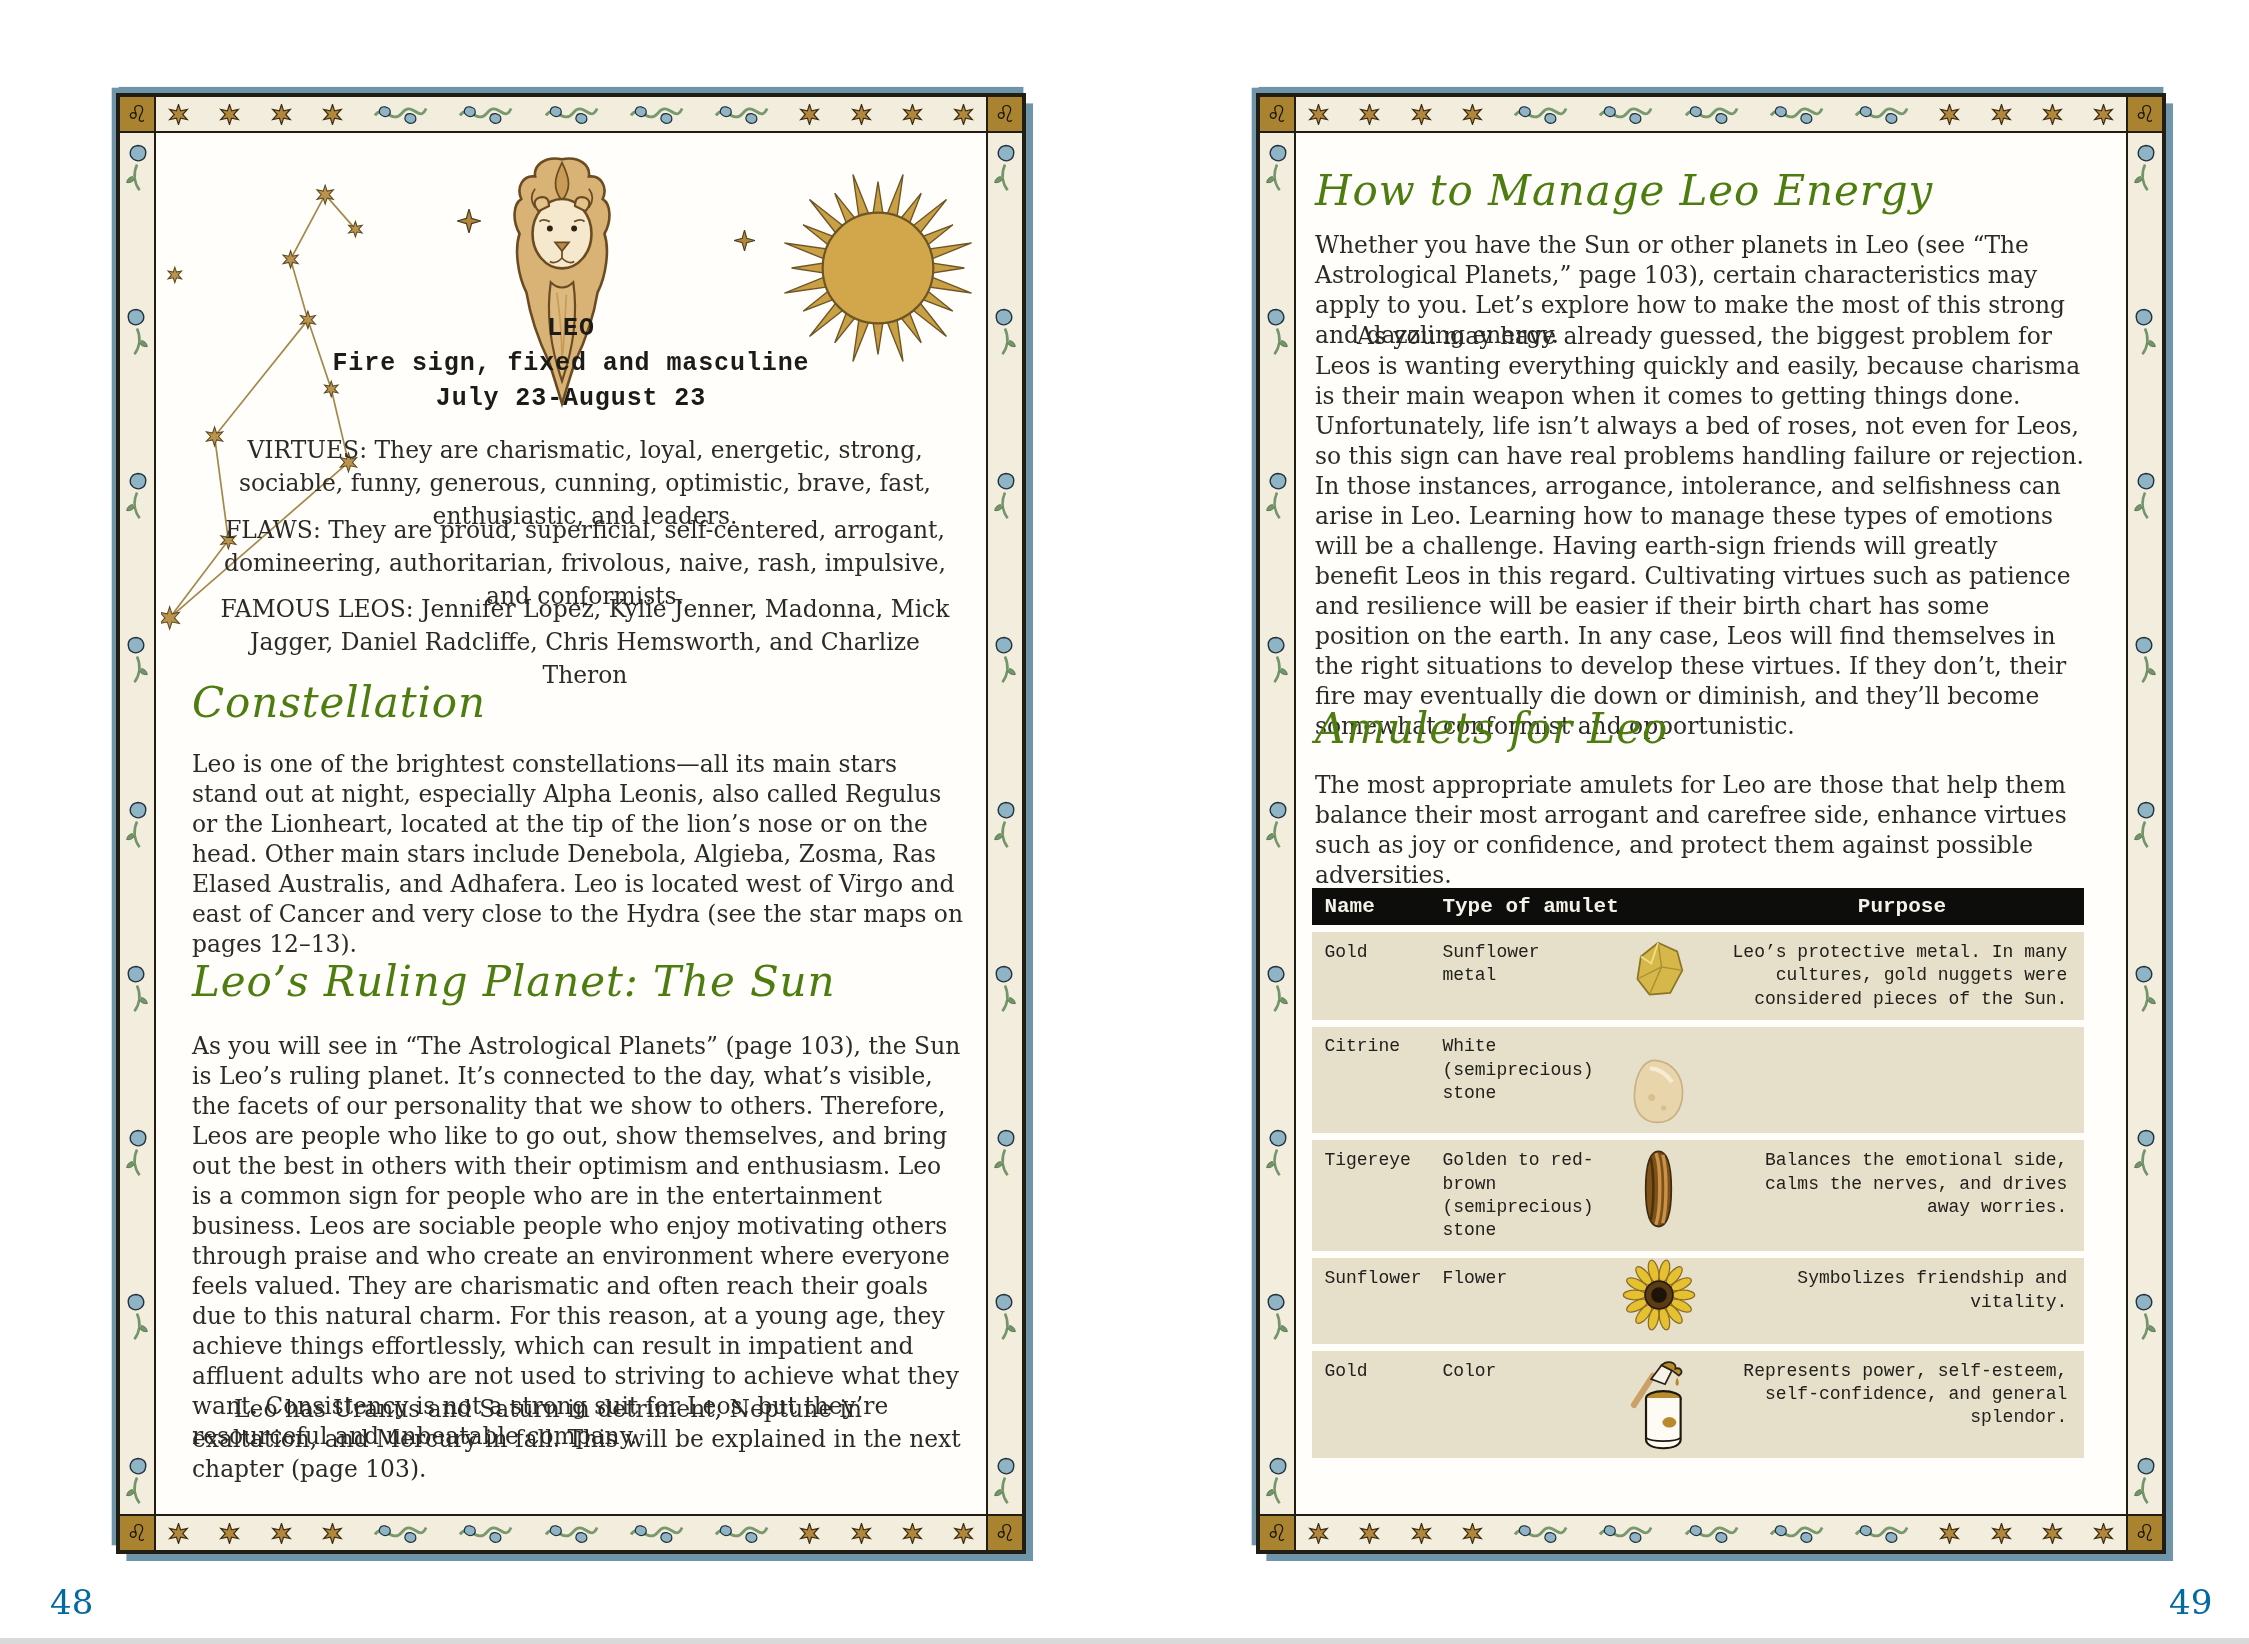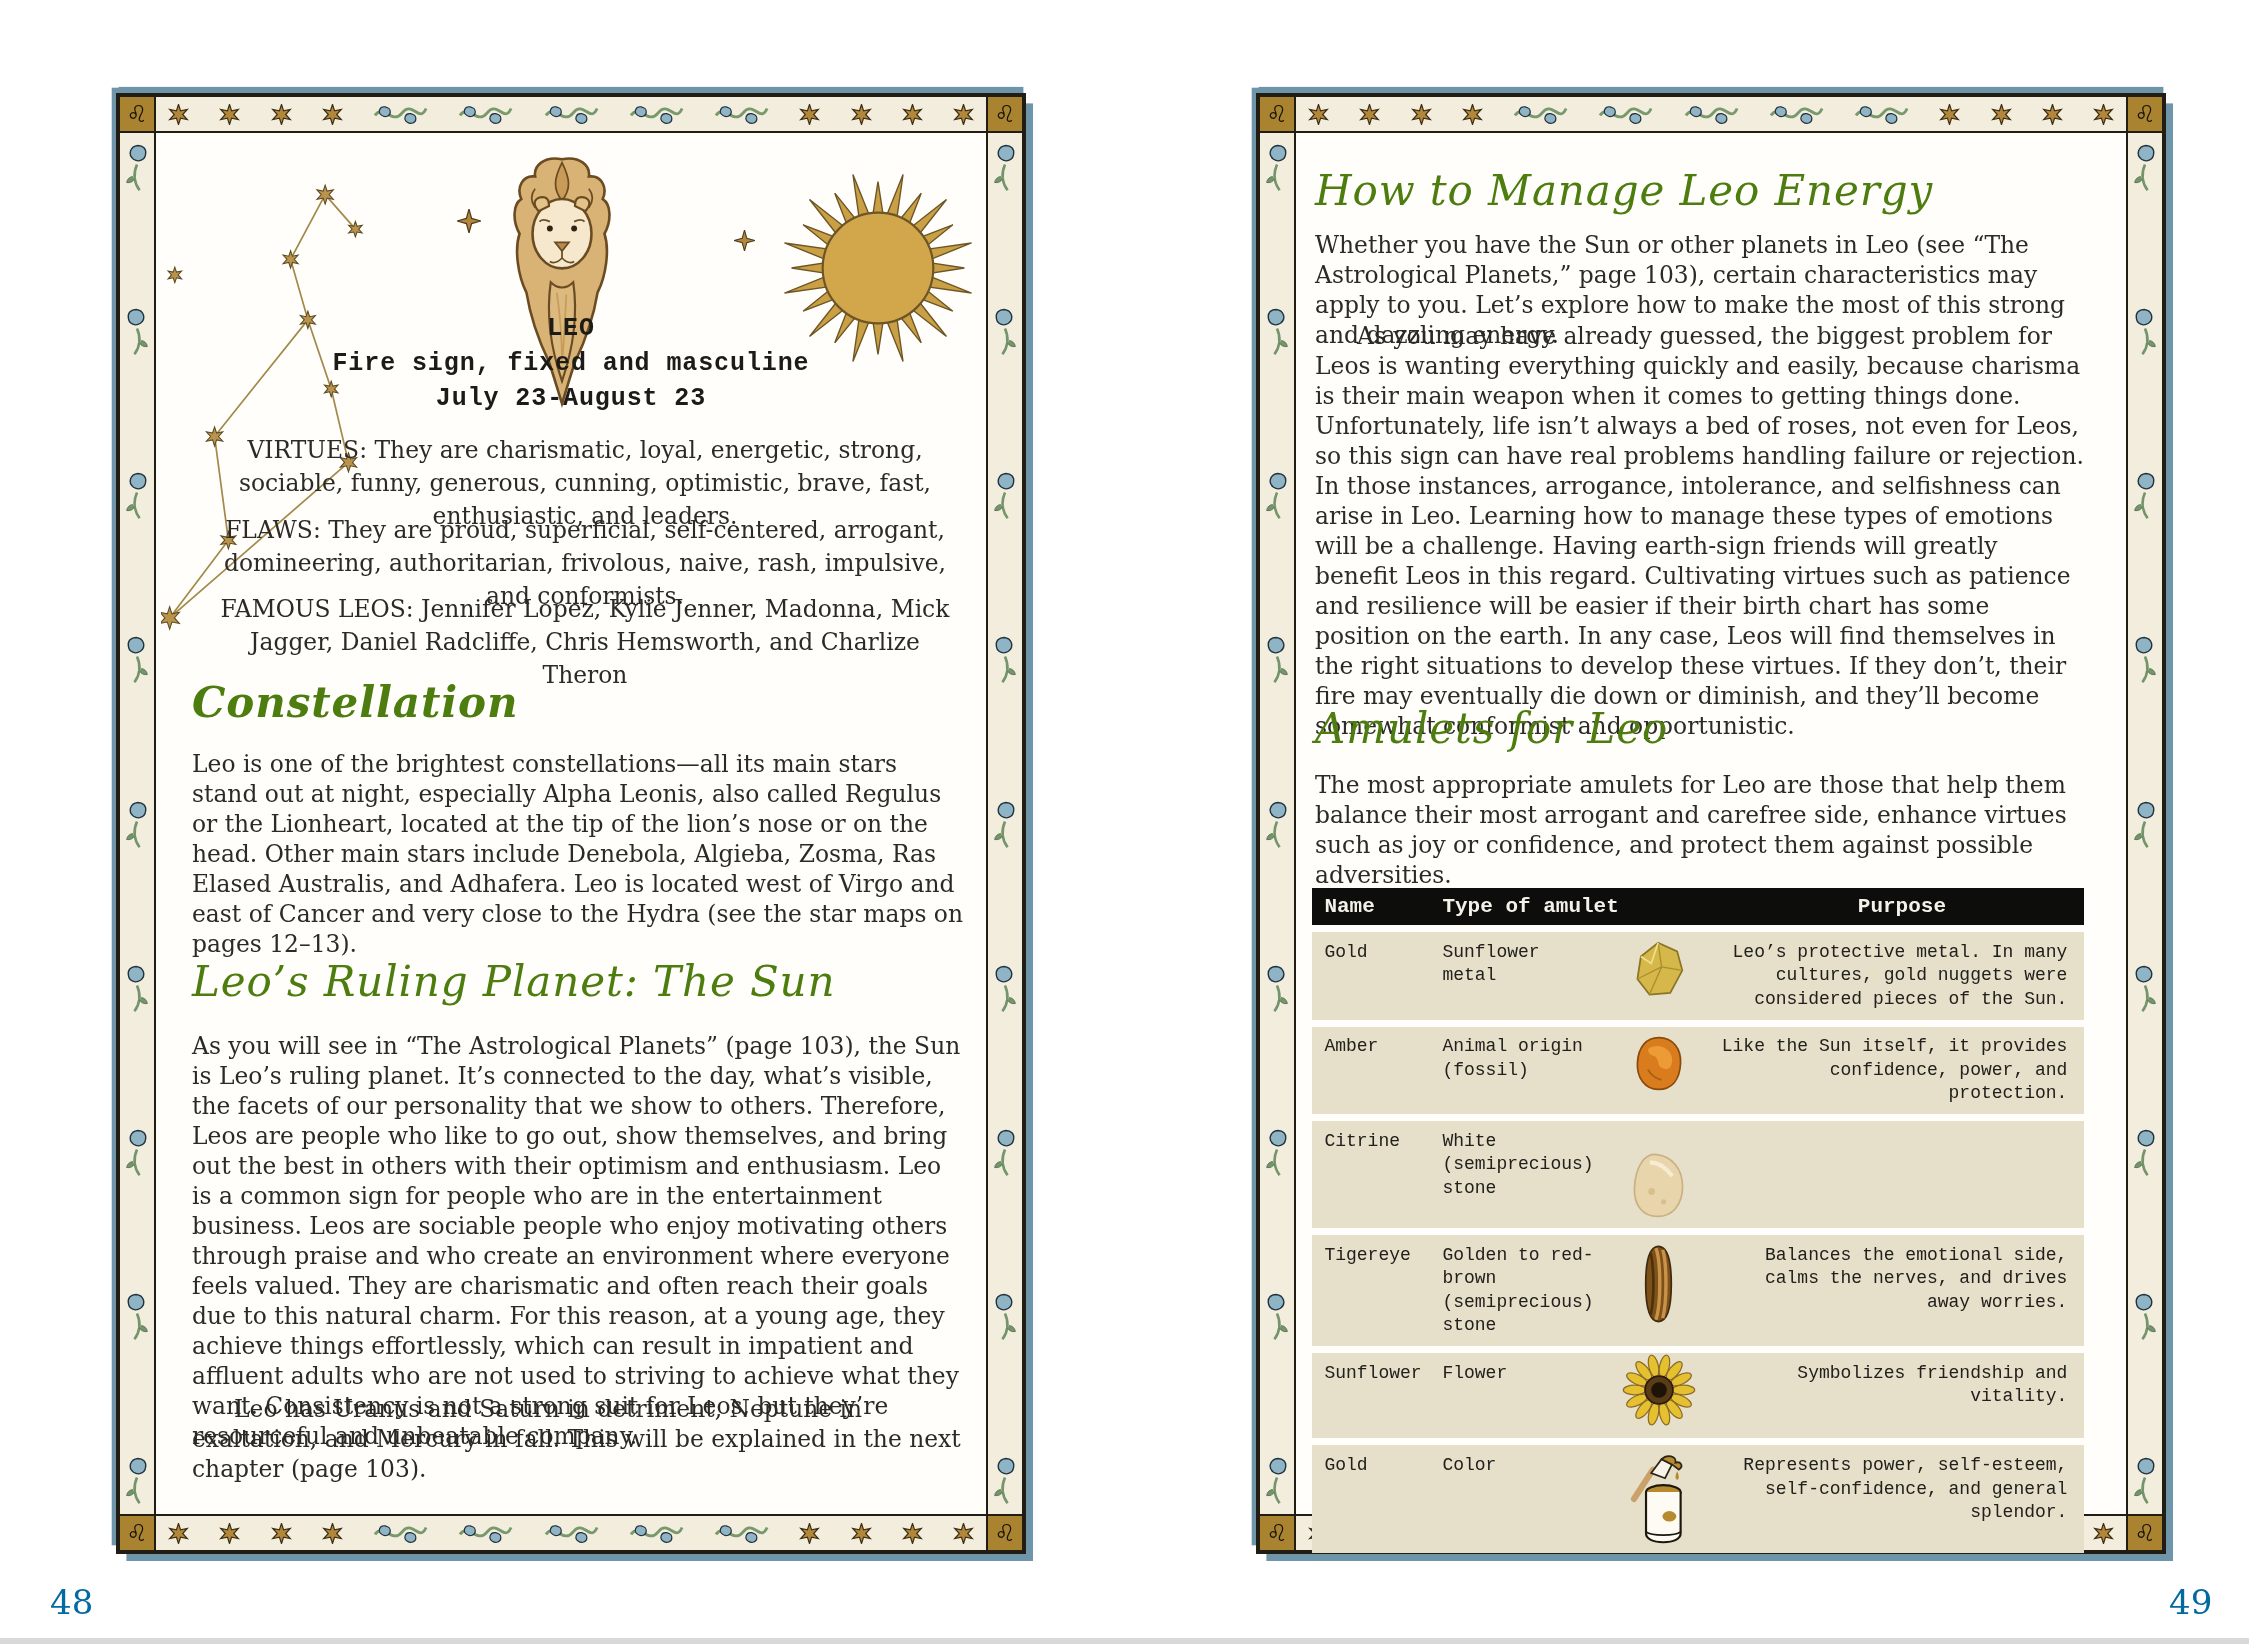--- a/index.html
+++ b/index.html
@@ -356,21 +356,21 @@
     </div>
     <div class="fact-block" style="top:381px;">
       <span>FLAWS:</span>
       <span>They are proud, superficial, self-centered, arrogant, domineering, authoritarian, frivolous, naive, rash, impulsive, and conformists.</span>
     </div>
     <div class="fact-block" style="top:460px;">
       <span>FAMOUS LEOS:</span>
       <span>Jennifer Lopez, Kylie Jenner, Madonna, Mick Jagger, Daniel Radcliffe, Chris Hemsworth, and Charlize Theron</span>
     </div>
 
-    <div class="script-head" style="left:36px; top:545px;font-weight:bold;">Constellation</div>
+    <div class="script-head" style="left:36px; top:545px;">Constellation</div>
     <div class="body-par" style="left:36px; top:616px;">Leo is one of the brightest constellations—all its main stars stand out at night, especially Alpha Leonis, also called Regulus or the Lionheart, located at the tip of the lion’s nose or on the head. Other main stars include Denebola, Algieba, Zosma, Ras Elased Australis, and Adhafera. Leo is located west of Virgo and east of Cancer and very close to the Hydra (see the star maps on pages 12–13).</div>
 
     <div class="script-head" style="left:36px; top:824px;">Leo’s Ruling Planet: The Sun</div>
     <div class="body-par" style="left:36px; top:898px;">As you will see in “The Astrological Planets” (page 103), the Sun is Leo’s ruling planet. It’s connected to the day, what’s visible, the facets of our personality that we show to others. Therefore, Leos are people who like to go out, show themselves, and bring out the best in others with their optimism and enthusiasm. Leo is a common sign for people who are in the entertainment business. Leos are sociable people who enjoy motivating others through praise and who create an environment where everyone feels valued. They are charismatic and often reach their goals due to this natural charm. For this reason, at a young age, they achieve things effortlessly, which can result in impatient and affluent adults who are not used to striving to achieve what they want. Consistency is not a strong suit for Leos, but they’re resourceful and unbeatable company.</div>
     <div class="body-par indent1" style="left:36px; top:1261px;">Leo has Uranus and Saturn in detriment, Neptune in exaltation, and Mercury in fall. This will be explained in the next chapter (page 103).</div>
   </div>
 </div>
 
 <div class="page-frame right">
   <div class="band band-h band-top">
@@ -595,32 +595,20 @@
         <div class="c-icon">
             <svg width="54" height="57" viewBox="0 0 62 66">
           <path d="M30,2 L52,12 L58,34 L44,60 L20,62 L6,44 L10,18 Z" fill="#d6b84a" stroke="#8a7426" stroke-width="2"></path>
           <path d="M30,2 L34,30 L58,34 M34,30 L20,62 M34,30 L6,44" stroke="#a98f30" stroke-width="1.6" fill="none"></path>
           <path d="M30,2 L22,26 L10,18" stroke="#efe08a" stroke-width="2" fill="none"></path>
         </svg>
           </div>
         <div class="c-purpose">Leo’s protective metal. In many cultures, gold nuggets were considered pieces of the Sun.</div>
       </div>
 
-      <div class="t-row">
-        <div class="c-name">Amber</div>
-        <div class="c-type">Animal origin (fossil)</div>
-        <div class="c-icon">
-            <svg width="50" height="57" viewBox="0 0 58 66">
-          <path d="M29,3 C45,3 55,16 54,33 C53,52 44,63 28,63 C13,63 3,50 4,32 C5,14 14,3 29,3 Z" fill="#d97c1e" stroke="#8a4a0e" stroke-width="2"></path>
-          <path d="M20,14 c10,-4 22,2 24,12 c2,12 -6,16 -12,12 c-6,-4 -2,-12 -10,-14 c-6,-2 -8,-8 -2,-10 Z" fill="#f0a23c" opacity="0.8"></path>
-          <path d="M16,40 q6,10 16,12" stroke="#8a4a0e" stroke-width="2" fill="none" opacity="0.6"></path>
-        </svg>
-          </div>
-        <div class="c-purpose">Like the Sun itself, it provides confidence, power, and protection.</div>
-      </div>
 
       <div class="t-row">
         <div class="c-name">Citrine</div>
         <div class="c-type">White (semiprecious) stone</div>
         <div class="c-icon">
             <svg width="55" height="67" viewBox="0 0 64 78" style="margin-top:22.5px;">
           <path d="M30,3 C48,5 60,20 60,40 C60,62 48,75 31,75 C14,75 3,62 4,42 C5,20 14,1 30,3 Z" fill="#e9d5ab" stroke="#c9b184" stroke-width="2"></path>
           <path d="M22,12 q14,0 26,16" stroke="#f7ecd2" stroke-width="5" fill="none"></path>
           <circle cx="24" cy="46" r="4" fill="#d8bf8e"></circle>
           <circle cx="38" cy="58" r="3" fill="#d8bf8e"></circle>

